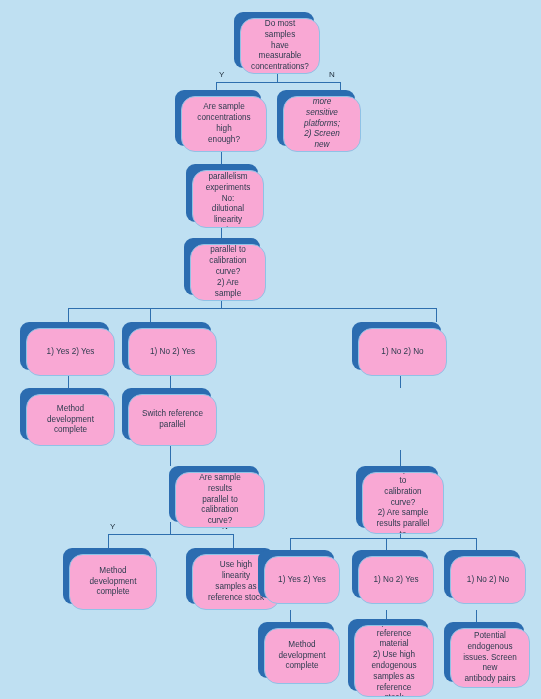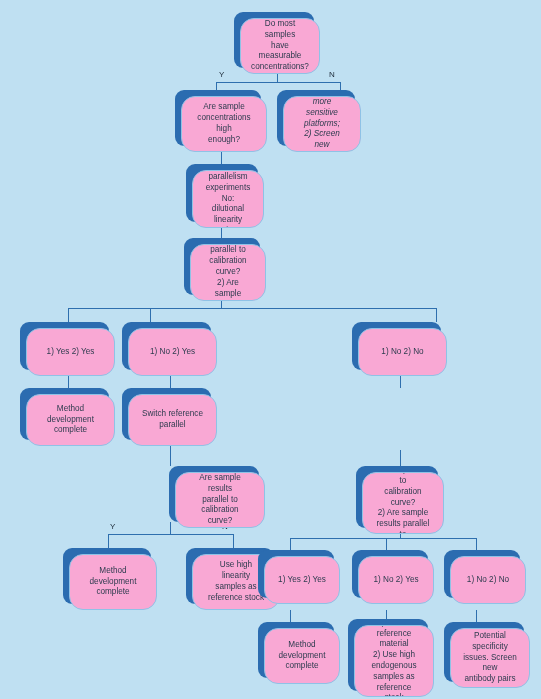--- a/index.html
+++ b/index.html
@@ -249,18 +249,18 @@
     <div class="face">1) Switch reference
 material
 2) Use high
 endogenous
 samples as
 reference stock</div>
   </div>
 
   <div class="node" style="left:444px; top:622px; width:80px; height:60px;">
     <div class="shadow"></div>
-    <div class="face">Potential specificity
+    <div class="face">Potential endogenous
 issues. Screen new
 antibody pairs</div>
   </div>
 
 </div>
 
 </body></html>

